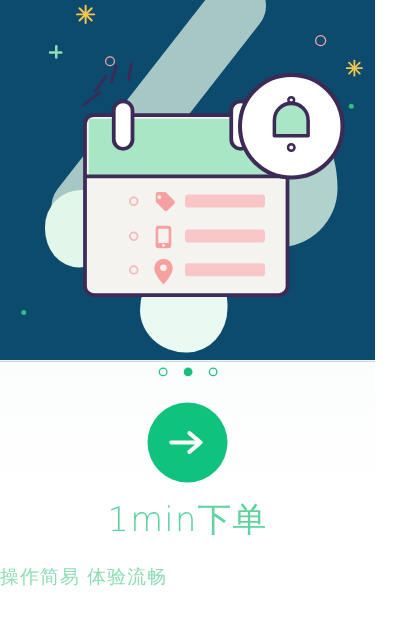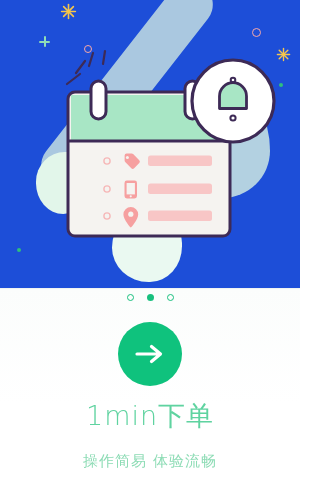--- a/index.html
+++ b/index.html
@@ -8,21 +8,21 @@
     background: #ffffff;
   }
   body {
     font-family: "Liberation Sans", sans-serif;
   }
   #screen {
     position: relative;
     width: 300px;
     height: 500px;
     overflow: hidden;
-    background: #1d4ed8;
+    background: #0c4a6e;
   }
 
   
   .bg-layer {
     position: absolute;
     inset: 0;
     overflow: hidden;
   }
   .diag-stripe {
     position: absolute;
@@ -163,21 +163,20 @@
     letter-spacing: 1px;
     color: #5fd3a0;
     font-weight: 300;
     font-family: "DejaVu Sans", sans-serif;
   }
   .subtitle {
     position: absolute;
     left: 0;
     right: 0;
     top: 452px;
-    text-align: center;
     font-size: 15px;
     letter-spacing: 1px;
     color: #8ddcb5;
     font-weight: 400;
     font-family: "DejaVu Sans", sans-serif;
   }
 </style>
 </head>
 <body>
 

